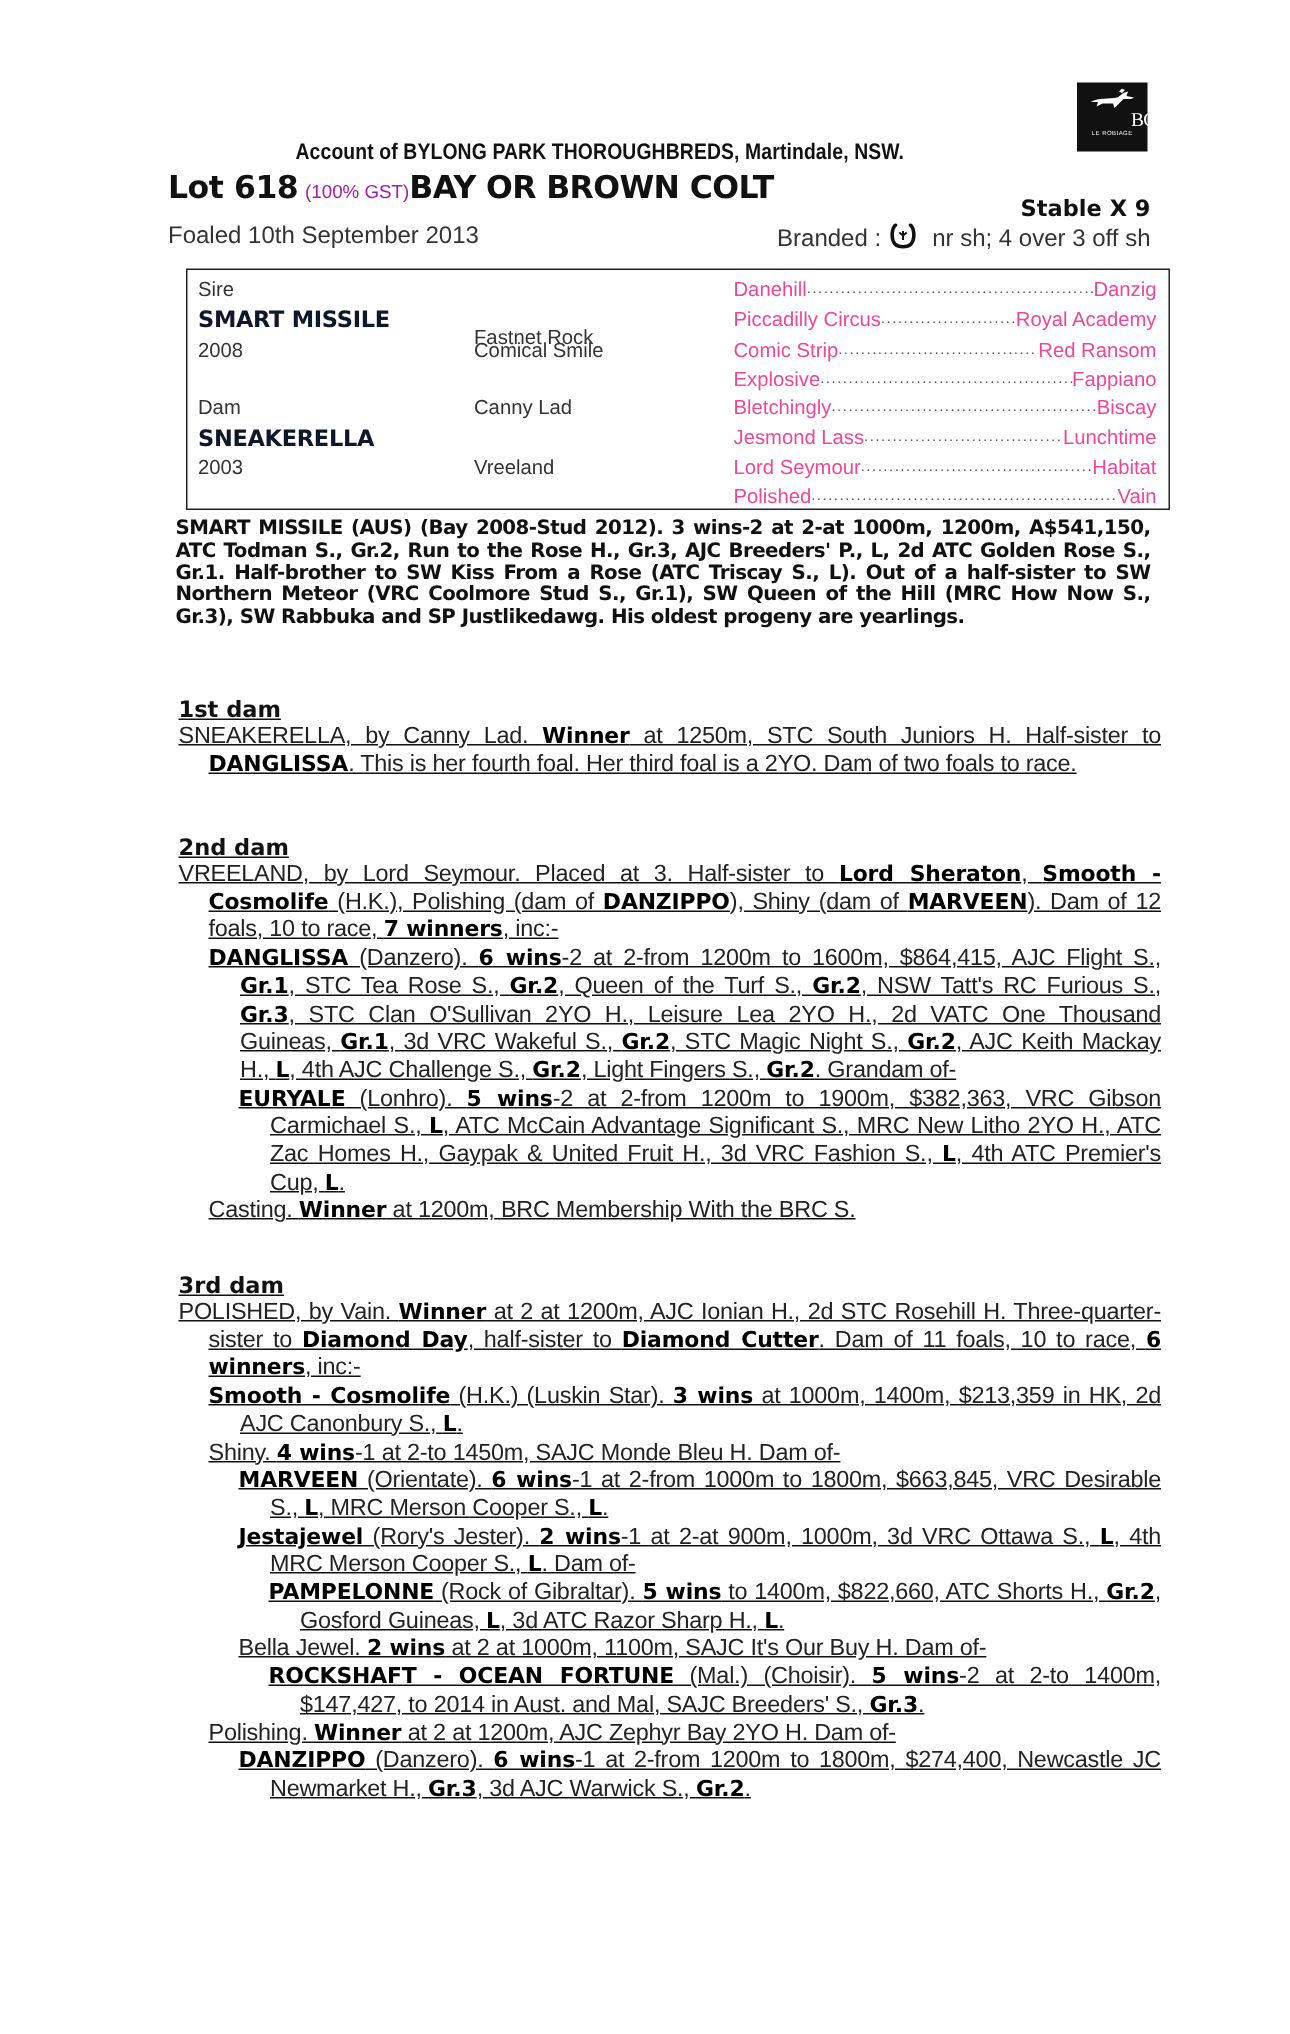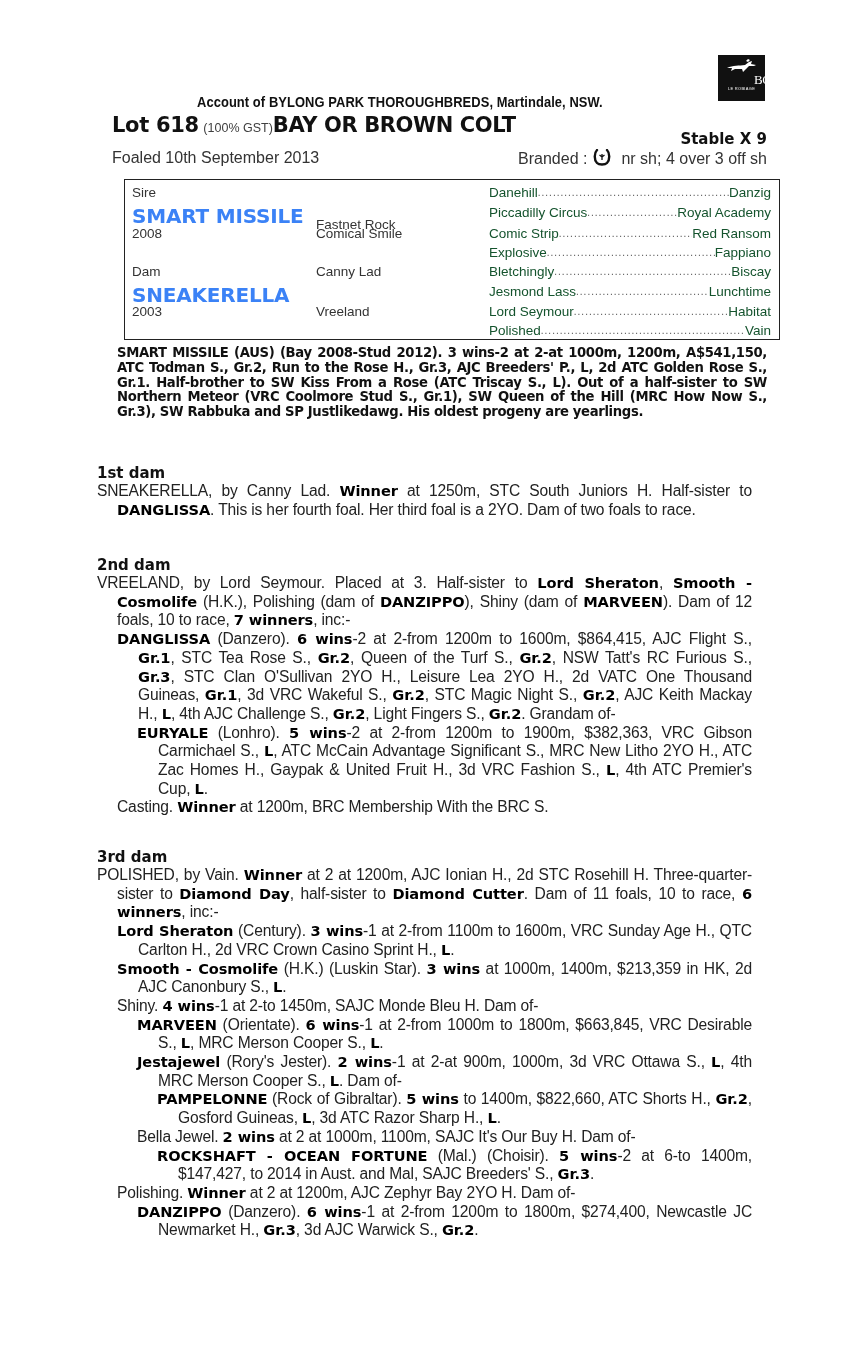--- a/index.html
+++ b/index.html
@@ -8,41 +8,41 @@
   
   .logo { position: absolute; left: 718px; top: 55px; width: 47px; height: 46px; background: #111; color: #fff; text-align: center; }
   .logo svg { display: block; margin: 4px auto 0; }
   .logo .logo-word { font-family: "Liberation Serif", serif; font-size: 13px; line-height: 12px; letter-spacing: -0.5px; margin-top: 1px; margin-left: 36px; }
   .logo .logo-sub { font-size: 4px; line-height: 5px; letter-spacing: 0.3px; }
 
   .account { position: absolute; left: 197px; top: 93px; font-family: "Liberation Sans", sans-serif; font-weight: bold; font-size: 15px; transform: scaleX(0.86); transform-origin: left top; white-space: nowrap; letter-spacing: 0.1px; }
 
   .lot-line { position: absolute; left: 112px; top: 113px; width: 655px; height: 28px; white-space: nowrap; }
   .lot-line .lot { font-family: "DejaVu Sans", sans-serif; font-weight: bold; font-size: 21px; letter-spacing: -0.3px; }
-  .lot-line .gst { font-size: 12.5px; color: #404040; text-align: center; }
+  .lot-line .gst { font-size: 12.5px; color: #a21caf; text-align: center; }
   .lot-line .colour { font-family: "DejaVu Sans", sans-serif; font-weight: bold; font-size: 21px; letter-spacing: -0.4px; }
   .lot-line .stable { position: absolute; right: 0; top: 17px; font-family: "DejaVu Sans", sans-serif; font-weight: bold; font-size: 15px; }
 
   .foaled-line { position: absolute; left: 112px; top: 149px; width: 655px; font-size: 16px; color: #333; white-space: nowrap; }
   .foaled-line .branded { position: absolute; right: 0; top: 0; }
   .brand-icon { display: inline-block; vertical-align: -2px; margin: 0 10px 0 6px; }
 
   
   .pedigree { position: absolute; left: 124px; top: 179px; width: 656px; height: 161px; border: 1.5px solid #222; box-sizing: border-box; }
   .ped-cell { position: absolute; font-size: 13.5px; color: #333; white-space: nowrap; }
-  .ped-name { position: absolute; font-family: "DejaVu Sans", sans-serif; font-weight: bold; font-size: 20px; color: #3b82f6; white-space: nowrap; letter-spacing: -0.2px; }
-  .ped-g3 { position: absolute; left: 364px; width: 282px; font-size: 13.5px; color: #14532d; display: flex; white-space: nowrap; }
+  .ped-name { position: absolute; font-family: "DejaVu Sans", sans-serif; font-weight: bold; font-size: 15px; color: #0f172a; white-space: nowrap; letter-spacing: -0.2px; }
+  .ped-g3 { position: absolute; left: 364px; width: 282px; font-size: 13.5px; color: #ec4899; display: flex; white-space: nowrap; }
   .ped-g3 .dots { flex: 1; overflow: hidden; color: #555; letter-spacing: 1px; font-size: 10px; line-height: 15px; }
   .ped-g3 .dots::after { content: "................................................................................................................"; }
 
   
   .sire-summary { position: absolute; left: 117px; top: 346px; width: 650px; font-family: "DejaVu Sans", sans-serif; font-weight: bold; font-size: 13.2px; line-height: 14.8px; text-align: justify; letter-spacing: -0.35px; }
 
   
-  .section { position: absolute; left: 97px; width: 655px; }
+  .section { position: absolute; left: 119px; width: 655px; text-decoration: underline; }
   .section h2 { margin: 0; font-family: "DejaVu Sans", sans-serif; font-weight: bold; font-size: 15px; line-height: 17px; color: #111; }
   .entry { font-size: 15.6px; line-height: 18.7px; color: #222; text-align: justify; letter-spacing: -0.15px; }
   .entry b { font-family: "DejaVu Sans", sans-serif; font-weight: bold; color: #000; font-size: 14.6px; letter-spacing: -0.1px; }
   .lvl0 { padding-left: 20px; text-indent: -20px; }
   .lvl1 { padding-left: 41px; text-indent: -21px; }
   .lvl2 { padding-left: 61px; text-indent: -21px; }
   .lvl3 { padding-left: 81px; text-indent: -21px; }
   .last-line-left { text-align-last: left; }
 </style>
 </head>
@@ -144,24 +144,23 @@
       <div class="entry lvl0 last-line-left"><span>VREELAND, by Lord Seymour. Placed at 3. Half-sister to </span><b>Lord Sheraton</b><span>, </span><b>Smooth - Cosmolife</b><span> (H.K.), Polishing (dam of </span><b>DANZIPPO</b><span>), Shiny (dam of </span><b>MARVEEN</b><span>). Dam of 12 foals, 10 to race, </span><b>7 winners</b><span>, inc:-</span></div>
       <div class="entry lvl1 last-line-left"><b>DANGLISSA</b><span> (Danzero). </span><b>6 wins</b><span>-2 at 2-from 1200m to 1600m, $864,415, AJC Flight S., </span><b>Gr.1</b><span>, STC Tea Rose S., </span><b>Gr.2</b><span>, Queen of the Turf S., </span><b>Gr.2</b><span>, NSW Tatt's RC Furious S., </span><b>Gr.3</b><span>, STC Clan O'Sullivan 2YO H., Leisure Lea 2YO H., 2d VATC One Thousand Guineas, </span><b>Gr.1</b><span>, 3d VRC Wakeful S., </span><b>Gr.2</b><span>, STC Magic Night S., </span><b>Gr.2</b><span>, AJC Keith Mackay H., </span><b>L</b><span>, 4th AJC Challenge S., </span><b>Gr.2</b><span>, Light Fingers S., </span><b>Gr.2</b><span>. Grandam of-</span></div>
       <div class="entry lvl2 last-line-left"><b>EURYALE</b><span> (Lonhro). </span><b>5 wins</b><span>-2 at 2-from 1200m to 1900m, $382,363, VRC Gibson Carmichael S., </span><b>L</b><span>, ATC McCain Advantage Significant S., MRC New Litho 2YO H., ATC Zac Homes H., Gaypak &amp; United Fruit H., 3d VRC Fashion S., </span><b>L</b><span>, 4th ATC Premier's Cup, </span><b>L</b><span>.</span></div>
       <div class="entry lvl1 last-line-left"><span>Casting. </span><b>Winner</b><span> at 1200m, BRC Membership With the BRC S.</span></div>
     </div>
 </div>
 <div class="section" style="top:849px;">
   <h2>3rd dam</h2>
   <div class="entries">
       <div class="entry lvl0 last-line-left"><span>POLISHED, by Vain. </span><b>Winner</b><span> at 2 at 1200m, AJC Ionian H., 2d STC Rosehill H. Three-quarter-sister to </span><b>Diamond Day</b><span>, half-sister to </span><b>Diamond Cutter</b><span>. Dam of 11 foals, 10 to race, </span><b>6 winners</b><span>, inc:-</span></div>
-      <div class="entry lvl1 last-line-left"><b>Lord Sheraton</b><span> (Century). </span><b>3 wins</b><span>-1 at 2-from 1100m to 1600m, VRC Sunday Age H., QTC Carlton H., 2d VRC Crown Casino Sprint H., </span><b>L</b><span>.</span></div>
       <div class="entry lvl1 last-line-left"><b>Smooth - Cosmolife</b><span> (H.K.) (Luskin Star). </span><b>3 wins</b><span> at 1000m, 1400m, $213,359 in HK, 2d AJC Canonbury S., </span><b>L</b><span>.</span></div>
       <div class="entry lvl1 last-line-left"><span>Shiny. </span><b>4 wins</b><span>-1 at 2-to 1450m, SAJC Monde Bleu H. Dam of-</span></div>
       <div class="entry lvl2 last-line-left"><b>MARVEEN</b><span> (Orientate). </span><b>6 wins</b><span>-1 at 2-from 1000m to 1800m, $663,845, VRC Desirable S., </span><b>L</b><span>, MRC Merson Cooper S., </span><b>L</b><span>.</span></div>
       <div class="entry lvl2 last-line-left"><b>Jestajewel</b><span> (Rory's Jester). </span><b>2 wins</b><span>-1 at 2-at 900m, 1000m, 3d VRC Ottawa S., </span><b>L</b><span>, 4th MRC Merson Cooper S., </span><b>L</b><span>. Dam of-</span></div>
       <div class="entry lvl3 last-line-left"><b>PAMPELONNE</b><span> (Rock of Gibraltar). </span><b>5 wins</b><span> to 1400m, $822,660, ATC Shorts H., </span><b>Gr.2</b><span>, Gosford Guineas, </span><b>L</b><span>, 3d ATC Razor Sharp H., </span><b>L</b><span>.</span></div>
       <div class="entry lvl2 last-line-left"><span>Bella Jewel. </span><b>2 wins</b><span> at 2 at 1000m, 1100m, SAJC It's Our Buy H. Dam of-</span></div>
-      <div class="entry lvl3 last-line-left"><b>ROCKSHAFT - OCEAN FORTUNE</b><span> (Mal.) (Choisir). </span><b>5 wins</b><span>-2 at 6-to 1400m, $147,427, to 2014 in Aust. and Mal, SAJC Breeders' S., </span><b>Gr.3</b><span>.</span></div>
+      <div class="entry lvl3 last-line-left"><b>ROCKSHAFT - OCEAN FORTUNE</b><span> (Mal.) (Choisir). </span><b>5 wins</b><span>-2 at 2-to 1400m, $147,427, to 2014 in Aust. and Mal, SAJC Breeders' S., </span><b>Gr.3</b><span>.</span></div>
       <div class="entry lvl1 last-line-left"><span>Polishing. </span><b>Winner</b><span> at 2 at 1200m, AJC Zephyr Bay 2YO H. Dam of-</span></div>
       <div class="entry lvl2 last-line-left"><b>DANZIPPO</b><span> (Danzero). </span><b>6 wins</b><span>-1 at 2-from 1200m to 1800m, $274,400, Newcastle JC Newmarket H., </span><b>Gr.3</b><span>, 3d AJC Warwick S., </span><b>Gr.2</b><span>.</span></div>
     </div>
 </div>
 
 </body></html>

